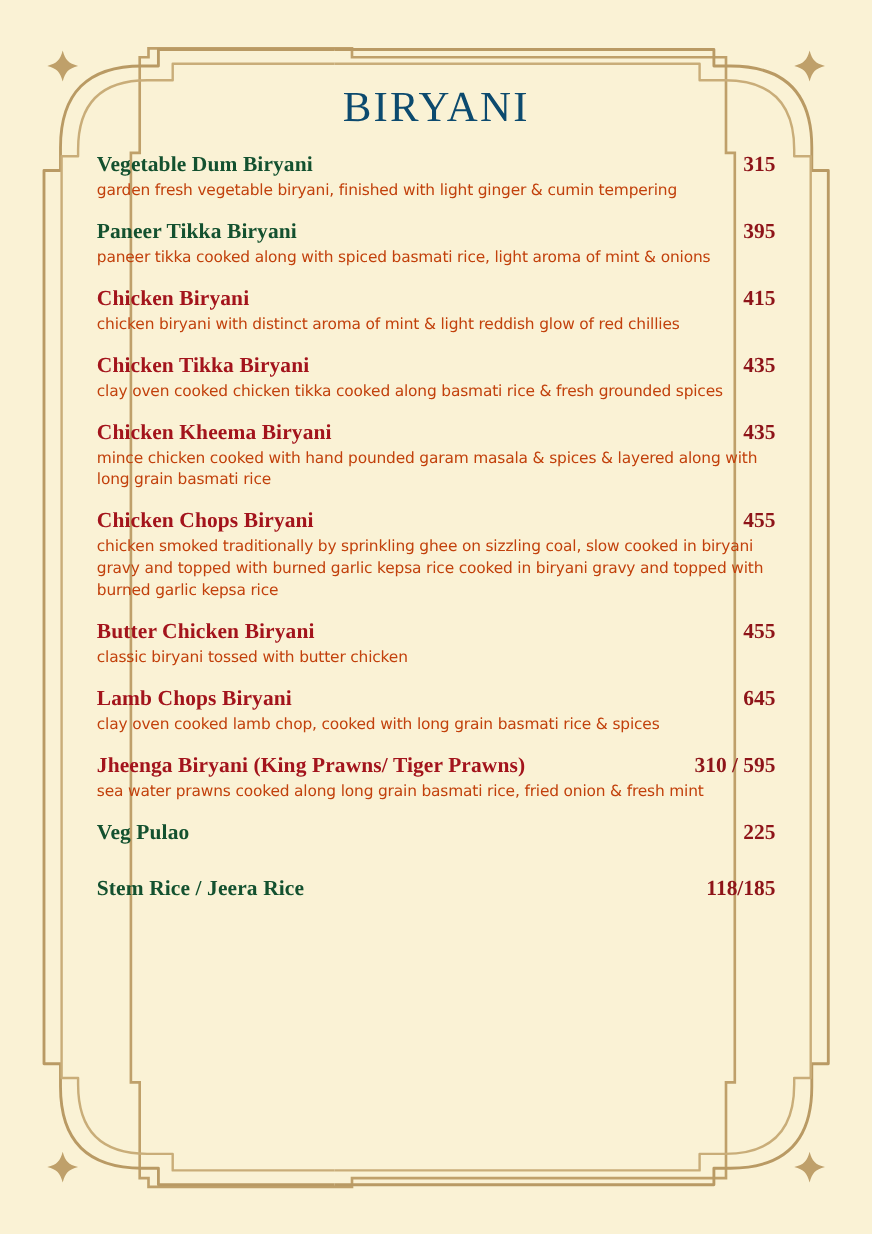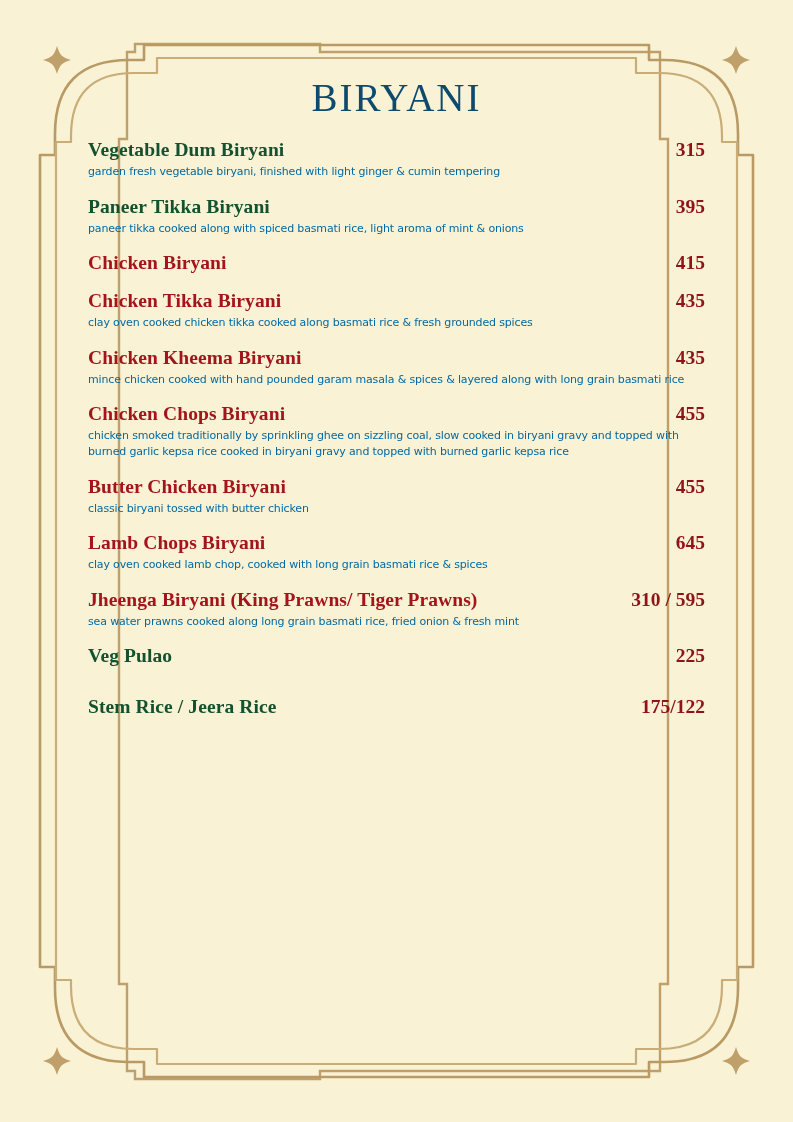--- a/index.html
+++ b/index.html
@@ -82,23 +82,23 @@
     font-family: "Liberation Serif", "DejaVu Serif", serif;
     font-size: 19.5px;
     font-weight: 700;
     line-height: 1.18;
     white-space: nowrap;
     flex: 0 0 auto;
   }
 
   .item-desc {
     font-family: "DejaVu Sans", "Liberation Sans", sans-serif;
-    font-size: 11px;
+    font-size: 14px;
     font-weight: 400;
-    color: #0369a1;
+    color: #c2410c;
     line-height: 1.42;
     margin-top: 3px;
     width: 608px;
     letter-spacing: -0.15px;
   }
 
   
   .kind-veg .item-name { color: #13512f; }
   .kind-nonveg .item-name { color: #a3141c; }
   .item-price { color: #8e1419; }
@@ -225,20 +225,21 @@
             <div class="item-name">Paneer Tikka Biryani</div>
             <div class="item-price">395</div>
           </div>
           <div class="item-desc">paneer tikka cooked along with spiced basmati rice, light aroma of mint &amp; onions</div>
         </div>
         <div class="menu-item kind-nonveg">
           <div class="item-head">
             <div class="item-name">Chicken Biryani</div>
             <div class="item-price">415</div>
           </div>
+          <div class="item-desc">chicken biryani with distinct aroma of mint &amp; light reddish glow of red chillies</div>
         </div>
         <div class="menu-item kind-nonveg">
           <div class="item-head">
             <div class="item-name">Chicken Tikka Biryani</div>
             <div class="item-price">435</div>
           </div>
           <div class="item-desc">clay oven cooked chicken tikka cooked along basmati rice &amp; fresh grounded spices</div>
         </div>
         <div class="menu-item kind-nonveg">
           <div class="item-head">
@@ -277,19 +278,19 @@
         </div>
         <div class="menu-item kind-veg no-desc">
           <div class="item-head">
             <div class="item-name">Veg Pulao</div>
             <div class="item-price">225</div>
           </div>
         </div>
         <div class="menu-item kind-veg no-desc">
           <div class="item-head">
             <div class="item-name">Stem Rice / Jeera Rice</div>
-            <div class="item-price">175/122</div>
+            <div class="item-price">118/185</div>
           </div>
         </div>
       </div>
 
   </div>
 </div>
 
 </body></html>

